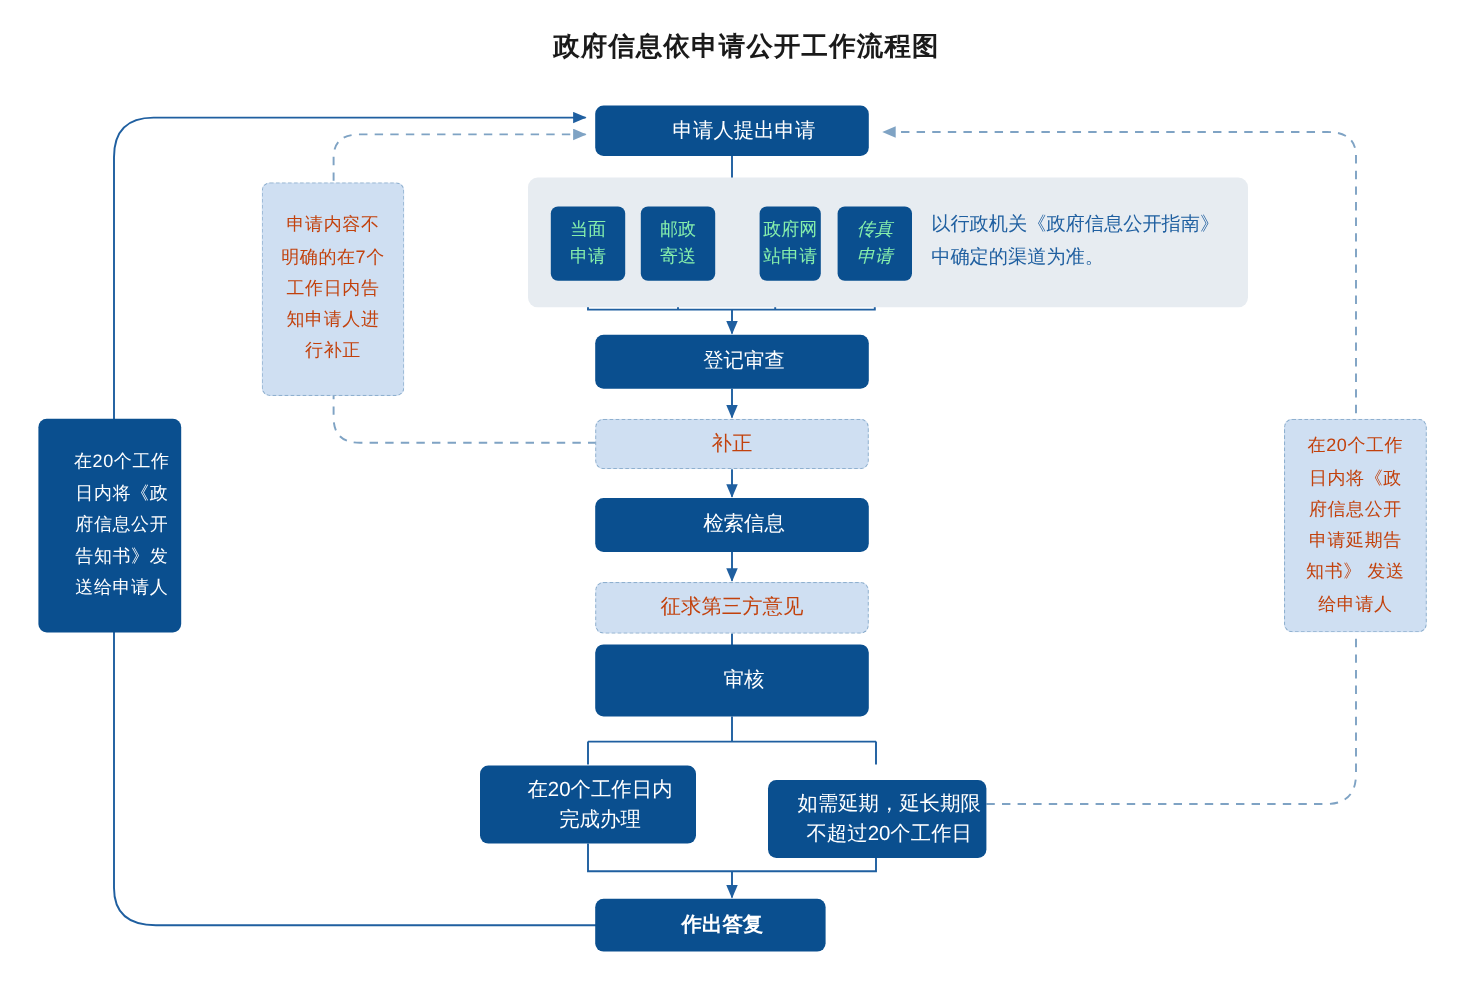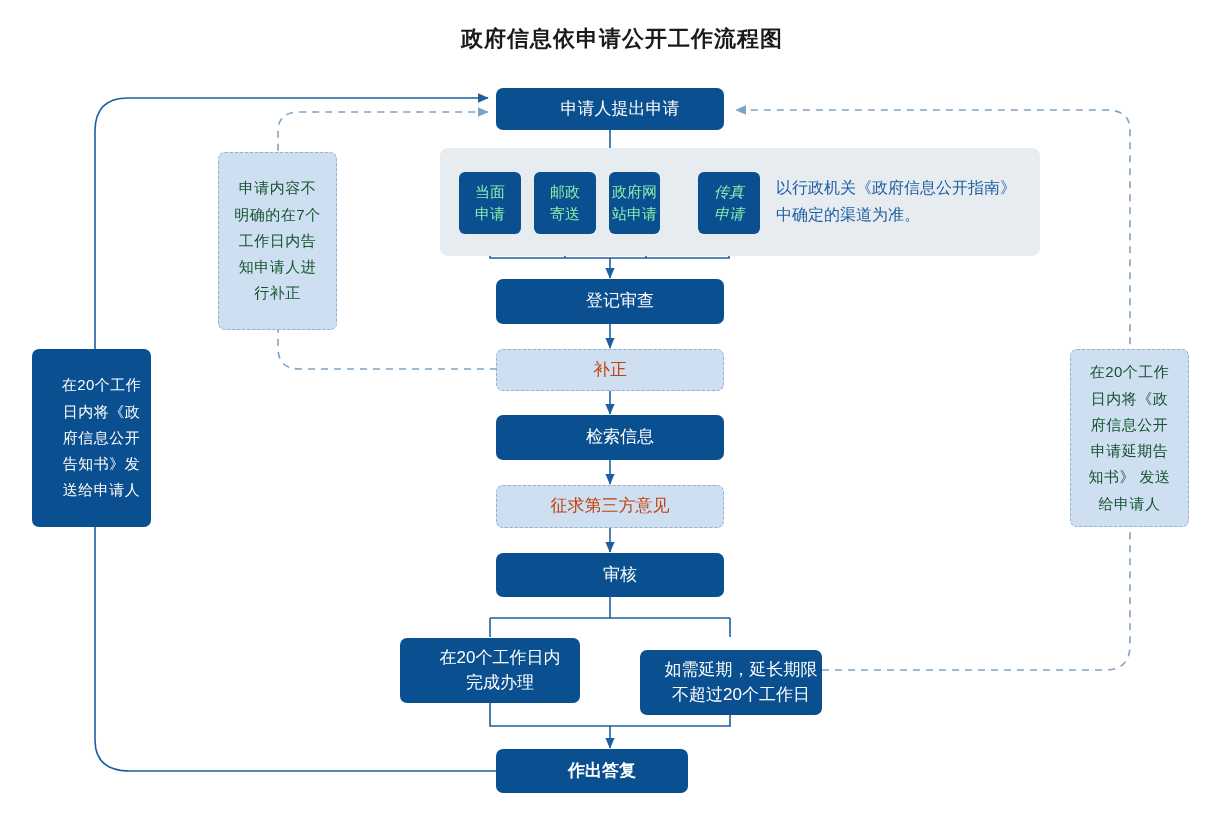--- a/index.html
+++ b/index.html
@@ -62,21 +62,21 @@
   .sidenote{
     position:absolute;box-sizing:border-box;
     display:flex;align-items:center;justify-content:center;
     text-align:center;
     border-radius:7px;
     font-size:15px;line-height:1.75;
     white-space:pre-line;
     letter-spacing:0.5px;
   }
   .sidenote.lite{
-    background:#cfdff2;color:#14532d;border:1px dashed #8fb0cf;
+    background:#cfdff2;color:#c2410c;border:1px dashed #8fb0cf;
   }
   .sidenote.solid{
     background:#0a4f8f;color:#ffffff;border:none;
   }
 </style>
 </head>
 <body>
 
 <div id="stage">
 
@@ -129,39 +129,39 @@
       <path d="M822,670 L1105,670 Q1130,670 1130,645 L1130,130 Q1130,110 1106,110 L736,110" marker-end="url(#arrD)"></path>
     </g>
   </svg>
 
   <div class="panel" style="left:440px;top:148px;width:600px;height:108px;"></div>
 
   <div class="node chan" style="left:459px;top:172px;width:62px;height:62px;">当面
 申请</div>
   <div class="node chan" style="left:534px;top:172px;width:62px;height:62px;">邮政
 寄送</div>
-  <div class="node chan" style="left:609px;top:172px;width:51px;height:62px;">政府网
+  <div class="node chan" style="left:633px;top:172px;width:51px;height:62px;">政府网
 站申请</div>
   <div class="node chan" style="left:698px;top:172px;width:62px;height:62px;font-style:italic;">传真
 申请</div>
 
   <div class="panel-note" style="left:776px;top:174px;width:260px;">以行政机关《政府信息公开指南》
 中确定的渠道为准。</div>
 
   <div class="node solid" style="left:496px;top:88px;width:228px;height:42px;">申请人提出申请</div>
 
   <div class="node solid" style="left:496px;top:279px;width:228px;height:45px;">登记审查</div>
 
   <div class="node lite" style="left:496px;top:349px;width:228px;height:42px;">补正</div>
 
   <div class="node solid" style="left:496px;top:415px;width:228px;height:45px;">检索信息</div>
 
   <div class="node lite" style="left:496px;top:485px;width:228px;height:43px;">征求第三方意见</div>
 
-  <div class="node solid" style="left:496px;top:553px;width:228px;height:44px;">审核</div>
+  <div class="node solid" style="left:496px;top:537px;width:228px;height:60px;">审核</div>
 
   <div class="node solid" style="left:400px;top:638px;width:180px;height:65px;">在20个工作日内
 完成办理</div>
 
   <div class="node solid" style="left:640px;top:638px;width:182px;height:65px;margin-top:12px;">如需延期，延长期限
 不超过20个工作日</div>
 
   <div class="node solid" style="left:496px;top:749px;width:192px;height:44px;font-weight:bold;">作出答复</div>
 
   <div class="sidenote lite" style="left:218px;top:152px;width:119px;height:178px;">申请内容不

